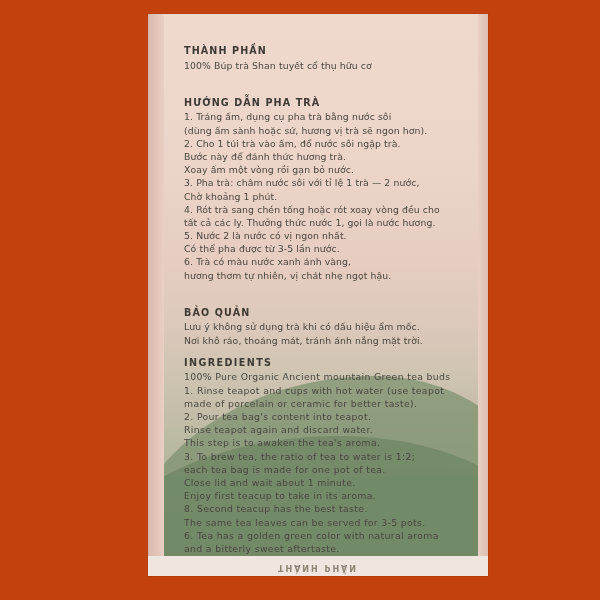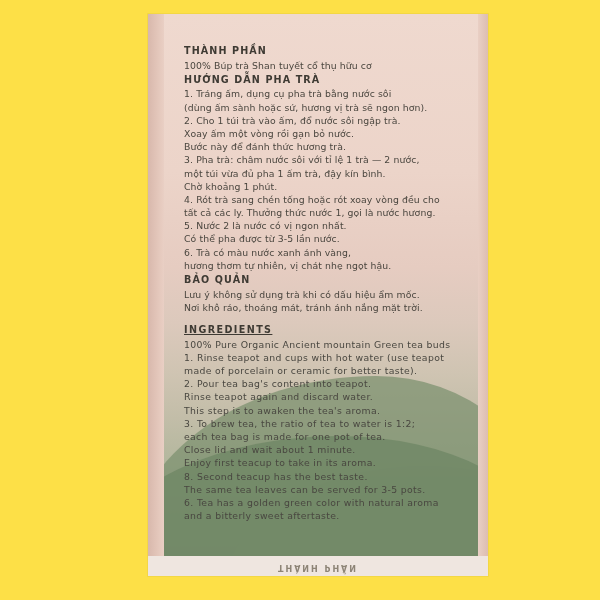--- a/index.html
+++ b/index.html
@@ -10,21 +10,21 @@
     width: 600px;
     height: 600px;
     background: #ffffff;
     font-family: "DejaVu Sans", sans-serif;
     overflow: hidden;
   }
   .scene {
     position: relative;
     width: 600px;
     height: 600px;
-    background: #fde047;
+    background: #c2410c;
   }
   
   .box {
     position: absolute;
     left: 148px;
     top: 14px;
     width: 340px;
     height: 562px;
     overflow: hidden;
     background: #e9cfc4;
@@ -99,30 +99,30 @@
     color: #4a463f;
     font-size: 9.3px;
     line-height: 1.42;
     letter-spacing: 0.1px;
   }
   .sec-title {
     font-weight: bold;
     letter-spacing: 1.1px;
     font-size: 9.6px;
     color: #3e3a33;
-    margin-top: 1px;
+    margin-top: 24px;
     margin-bottom: 1px;
   }
   .sec-title:first-child { margin-top: 0; }
   .line { margin: 0; }
   .en {
     color: #494740;
     letter-spacing: 0.35px;
   }
-  .en .sec-title { letter-spacing: 1.4px; text-decoration: underline; }
+  .en .sec-title { letter-spacing: 1.4px; }
   .spacer-md { height: 9px; }
 
   
   .flap-text {
     position: absolute;
     left: 0;
     right: 0;
     bottom: 4px;
     text-align: center;
     font-size: 8px;
@@ -157,24 +157,23 @@
     <div class="content">
 
       <div class="vn">
         <div class="sec-title">THÀNH PHẦN</div>
         <p class="line">100% Búp trà Shan tuyết cổ thụ hữu cơ</p>
 
         <div class="sec-title">HƯỚNG DẪN PHA TRÀ</div>
         <p class="line">1. Tráng ấm, dụng cụ pha trà bằng nước sôi</p>
         <p class="line">(dùng ấm sành hoặc sứ, hương vị trà sẽ ngon hơn).</p>
         <p class="line">2. Cho 1 túi trà vào ấm, đổ nước sôi ngập trà.</p>
+        <p class="line">Bước này để đánh thức hương trà.</p>
         <p class="line">Xoay ấm một vòng rồi gạn bỏ nước.</p>
-        <p class="line">Bước này để đánh thức hương trà.</p>
         <p class="line">3. Pha trà: châm nước sôi với tỉ lệ 1 trà — 2 nước,</p>
-        <p class="line">một túi vừa đủ pha 1 ấm trà, đậy kín bình.</p>
         <p class="line">Chờ khoảng 1 phút.</p>
         <p class="line">4. Rót trà sang chén tống hoặc rót xoay vòng đều cho</p>
         <p class="line">tất cả các ly. Thưởng thức nước 1, gọi là nước hương.</p>
         <p class="line">5. Nước 2 là nước có vị ngon nhất.</p>
         <p class="line">Có thể pha được từ 3-5 lần nước.</p>
         <p class="line">6. Trà có màu nước xanh ánh vàng,</p>
         <p class="line">hương thơm tự nhiên, vị chát nhẹ ngọt hậu.</p>
 
         <div class="sec-title">BẢO QUẢN</div>
         <p class="line">Lưu ý không sử dụng trà khi có dấu hiệu ẩm mốc.</p>

